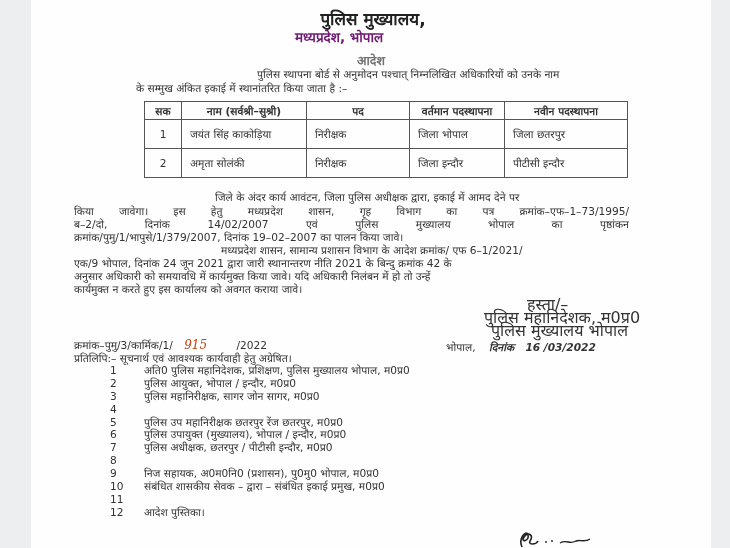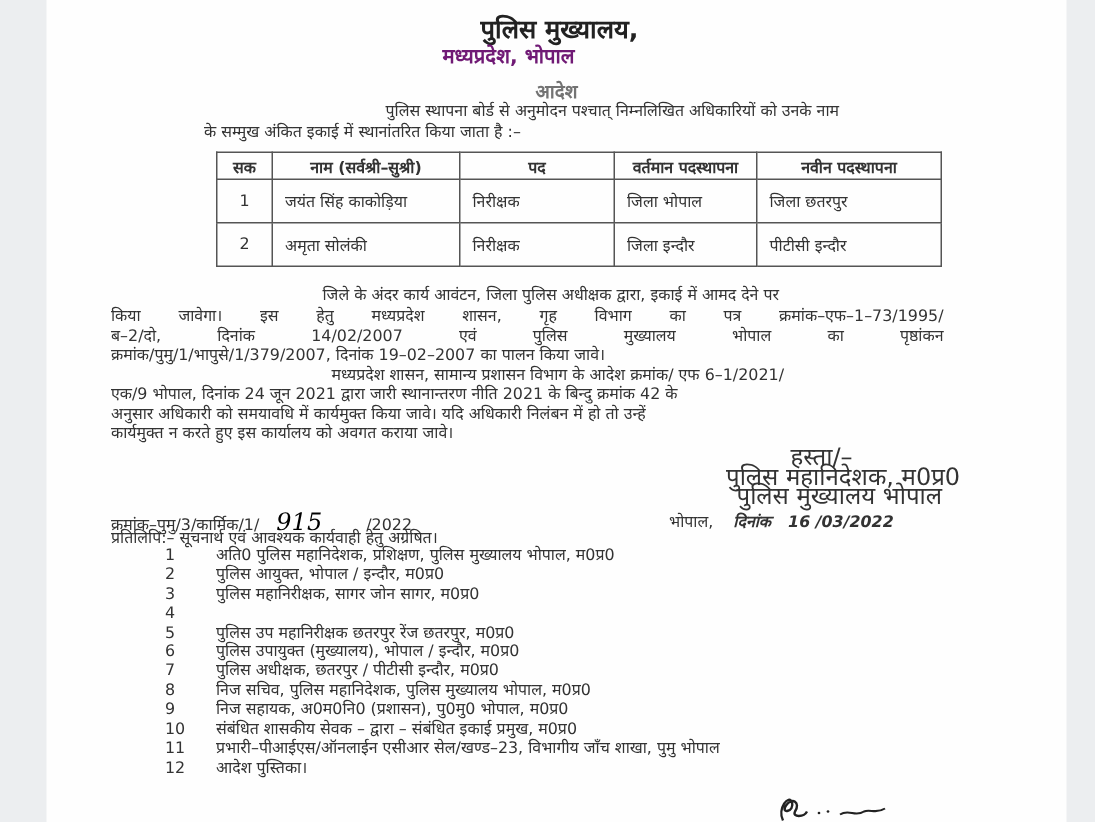--- a/index.html
+++ b/index.html
@@ -24,21 +24,21 @@
     border-collapse: collapse; font-size: 10.6px; color: #333;
   }
   table.officers td, table.officers th {
     border: 1px solid #555; padding: 0 8px; height: 18px; font-weight: normal; text-align: left;
   }
   table.officers th { text-align: center; font-weight: bold; height: 17px; }
   table.officers tr.data td { height: 28px; }
   table.officers td.num { text-align: center; padding: 0; }
   .sig { font-size: 16px; color: #333; }
   .ref { font-size: 10.6px; color: #333; }
-  .handnum { font-family: "DejaVu Serif", serif; font-style: italic; font-size: 16px; color: #000000; }
+  .handnum { font-family: "DejaVu Serif", serif; font-style: italic; font-size: 12px; color: #c2410c; }
   .date-it { font-style: italic; font-weight: bold; }
   .cc-list { position: absolute; left: 106px; top: 364px; font-size: 10.6px; color: #333; }
   .cc-row { height: 12.9px; line-height: 12.9px; display: flex; white-space: nowrap; }
   .cc-num { width: 34px; padding-left: 4px; }
   .signature-mark { position: absolute; left: 483px; top: 525px; width: 80px; height: 23px; }
 </style>
 </head>
 <body>
 
 <div class="page">
@@ -125,33 +125,31 @@
     <div class="cc-row">
         <span class="cc-num">6</span>
         <span>पुलिस उपायुक्त (मुख्यालय), भोपाल / इन्दौर, म0प्र0</span>
       </div>
     <div class="cc-row">
         <span class="cc-num">7</span>
         <span>पुलिस अधीक्षक, छतरपुर / पीटीसी इन्दौर, म0प्र0</span>
       </div>
     <div class="cc-row">
         <span class="cc-num">8</span>
-        <span>निज सचिव, पुलिस महानिदेशक, पुलिस मुख्यालय भोपाल, म0प्र0</span>
       </div>
     <div class="cc-row">
         <span class="cc-num">9</span>
         <span>निज सहायक, अ0म0नि0 (प्रशासन), पु0मु0 भोपाल, म0प्र0</span>
       </div>
     <div class="cc-row">
         <span class="cc-num">10</span>
         <span>संबंधित शासकीय सेवक – द्वारा – संबंधित इकाई प्रमुख, म0प्र0</span>
       </div>
     <div class="cc-row">
         <span class="cc-num">11</span>
-        <span>प्रभारी–पीआईएस/ऑनलाईन एसीआर सेल/खण्ड–23, विभागीय जाँच शाखा, पुमु भोपाल</span>
       </div>
     <div class="cc-row">
         <span class="cc-num">12</span>
         <span>आदेश पुस्तिका।</span>
       </div>
   </div>
 
   <svg class="signature-mark" viewBox="0 0 80 23">
     <path d="M8 22 C 4 14, 12 4, 14 10 C 16 16, 6 18, 10 12 C 14 6, 20 10, 16 16 C 14 20, 22 20, 24 16" fill="none" stroke="#222" stroke-width="1.6"></path>
     <circle cx="32" cy="17" r="0.9" fill="#222"></circle>

